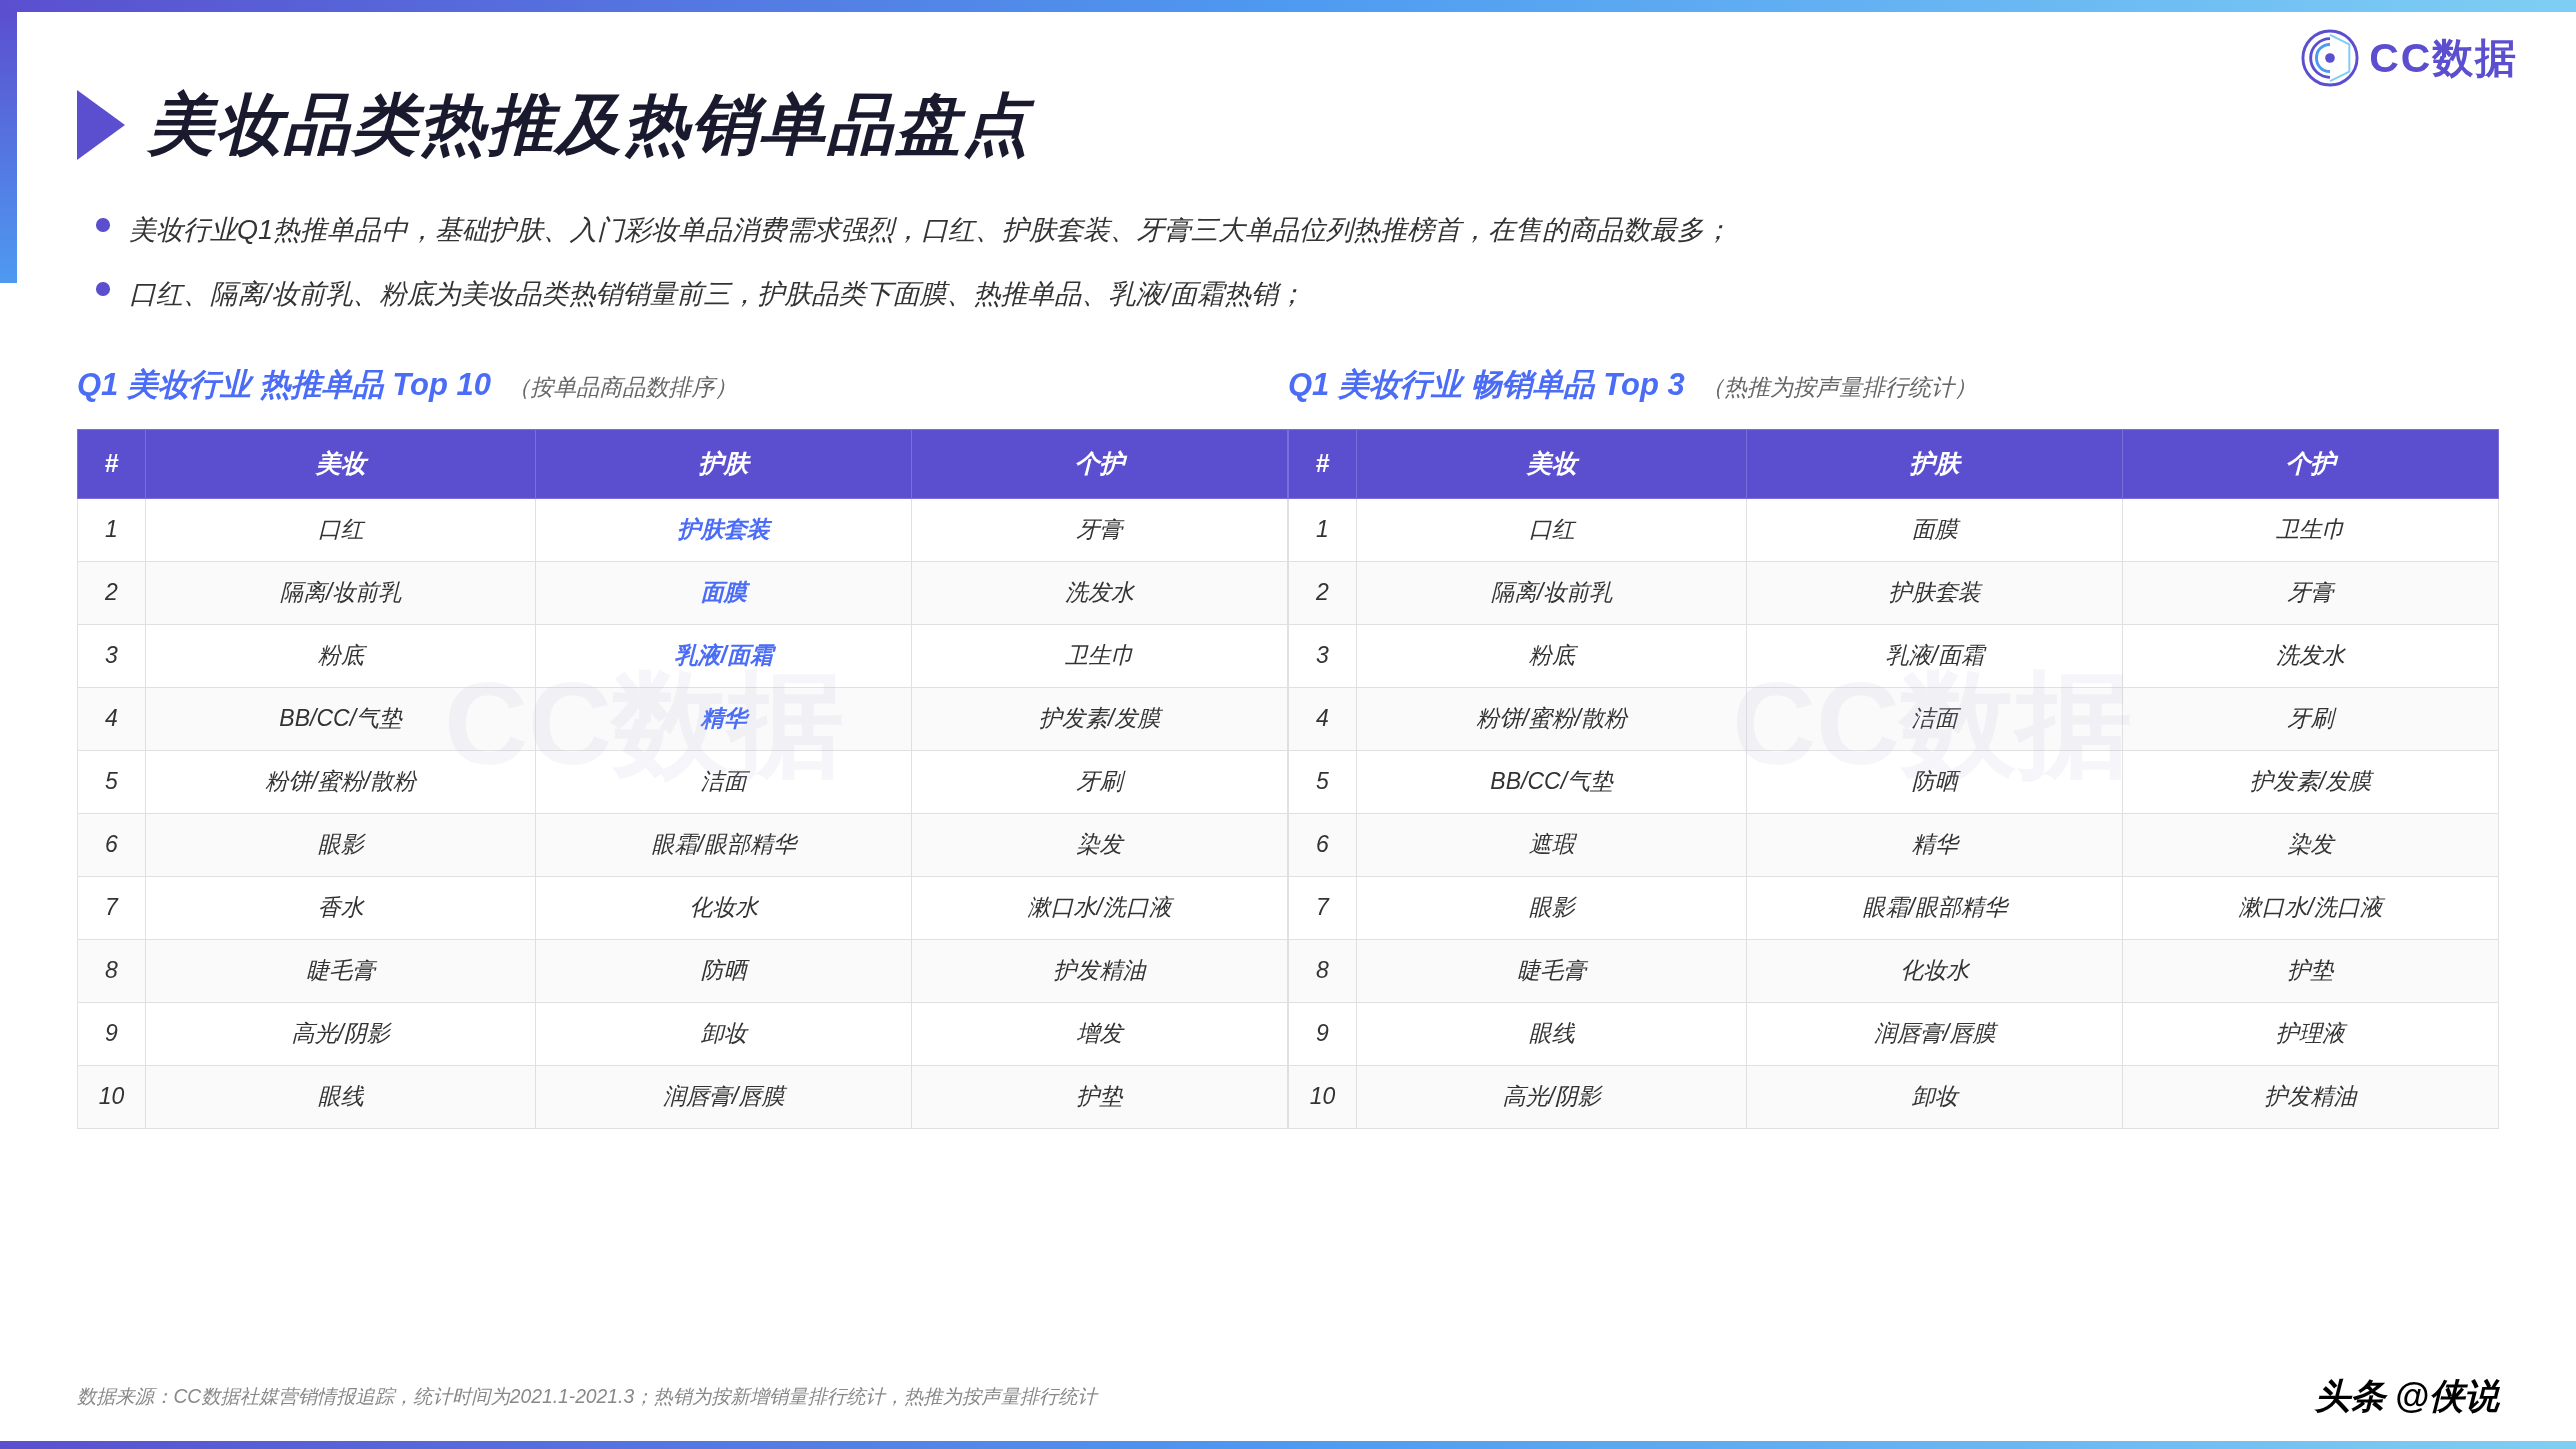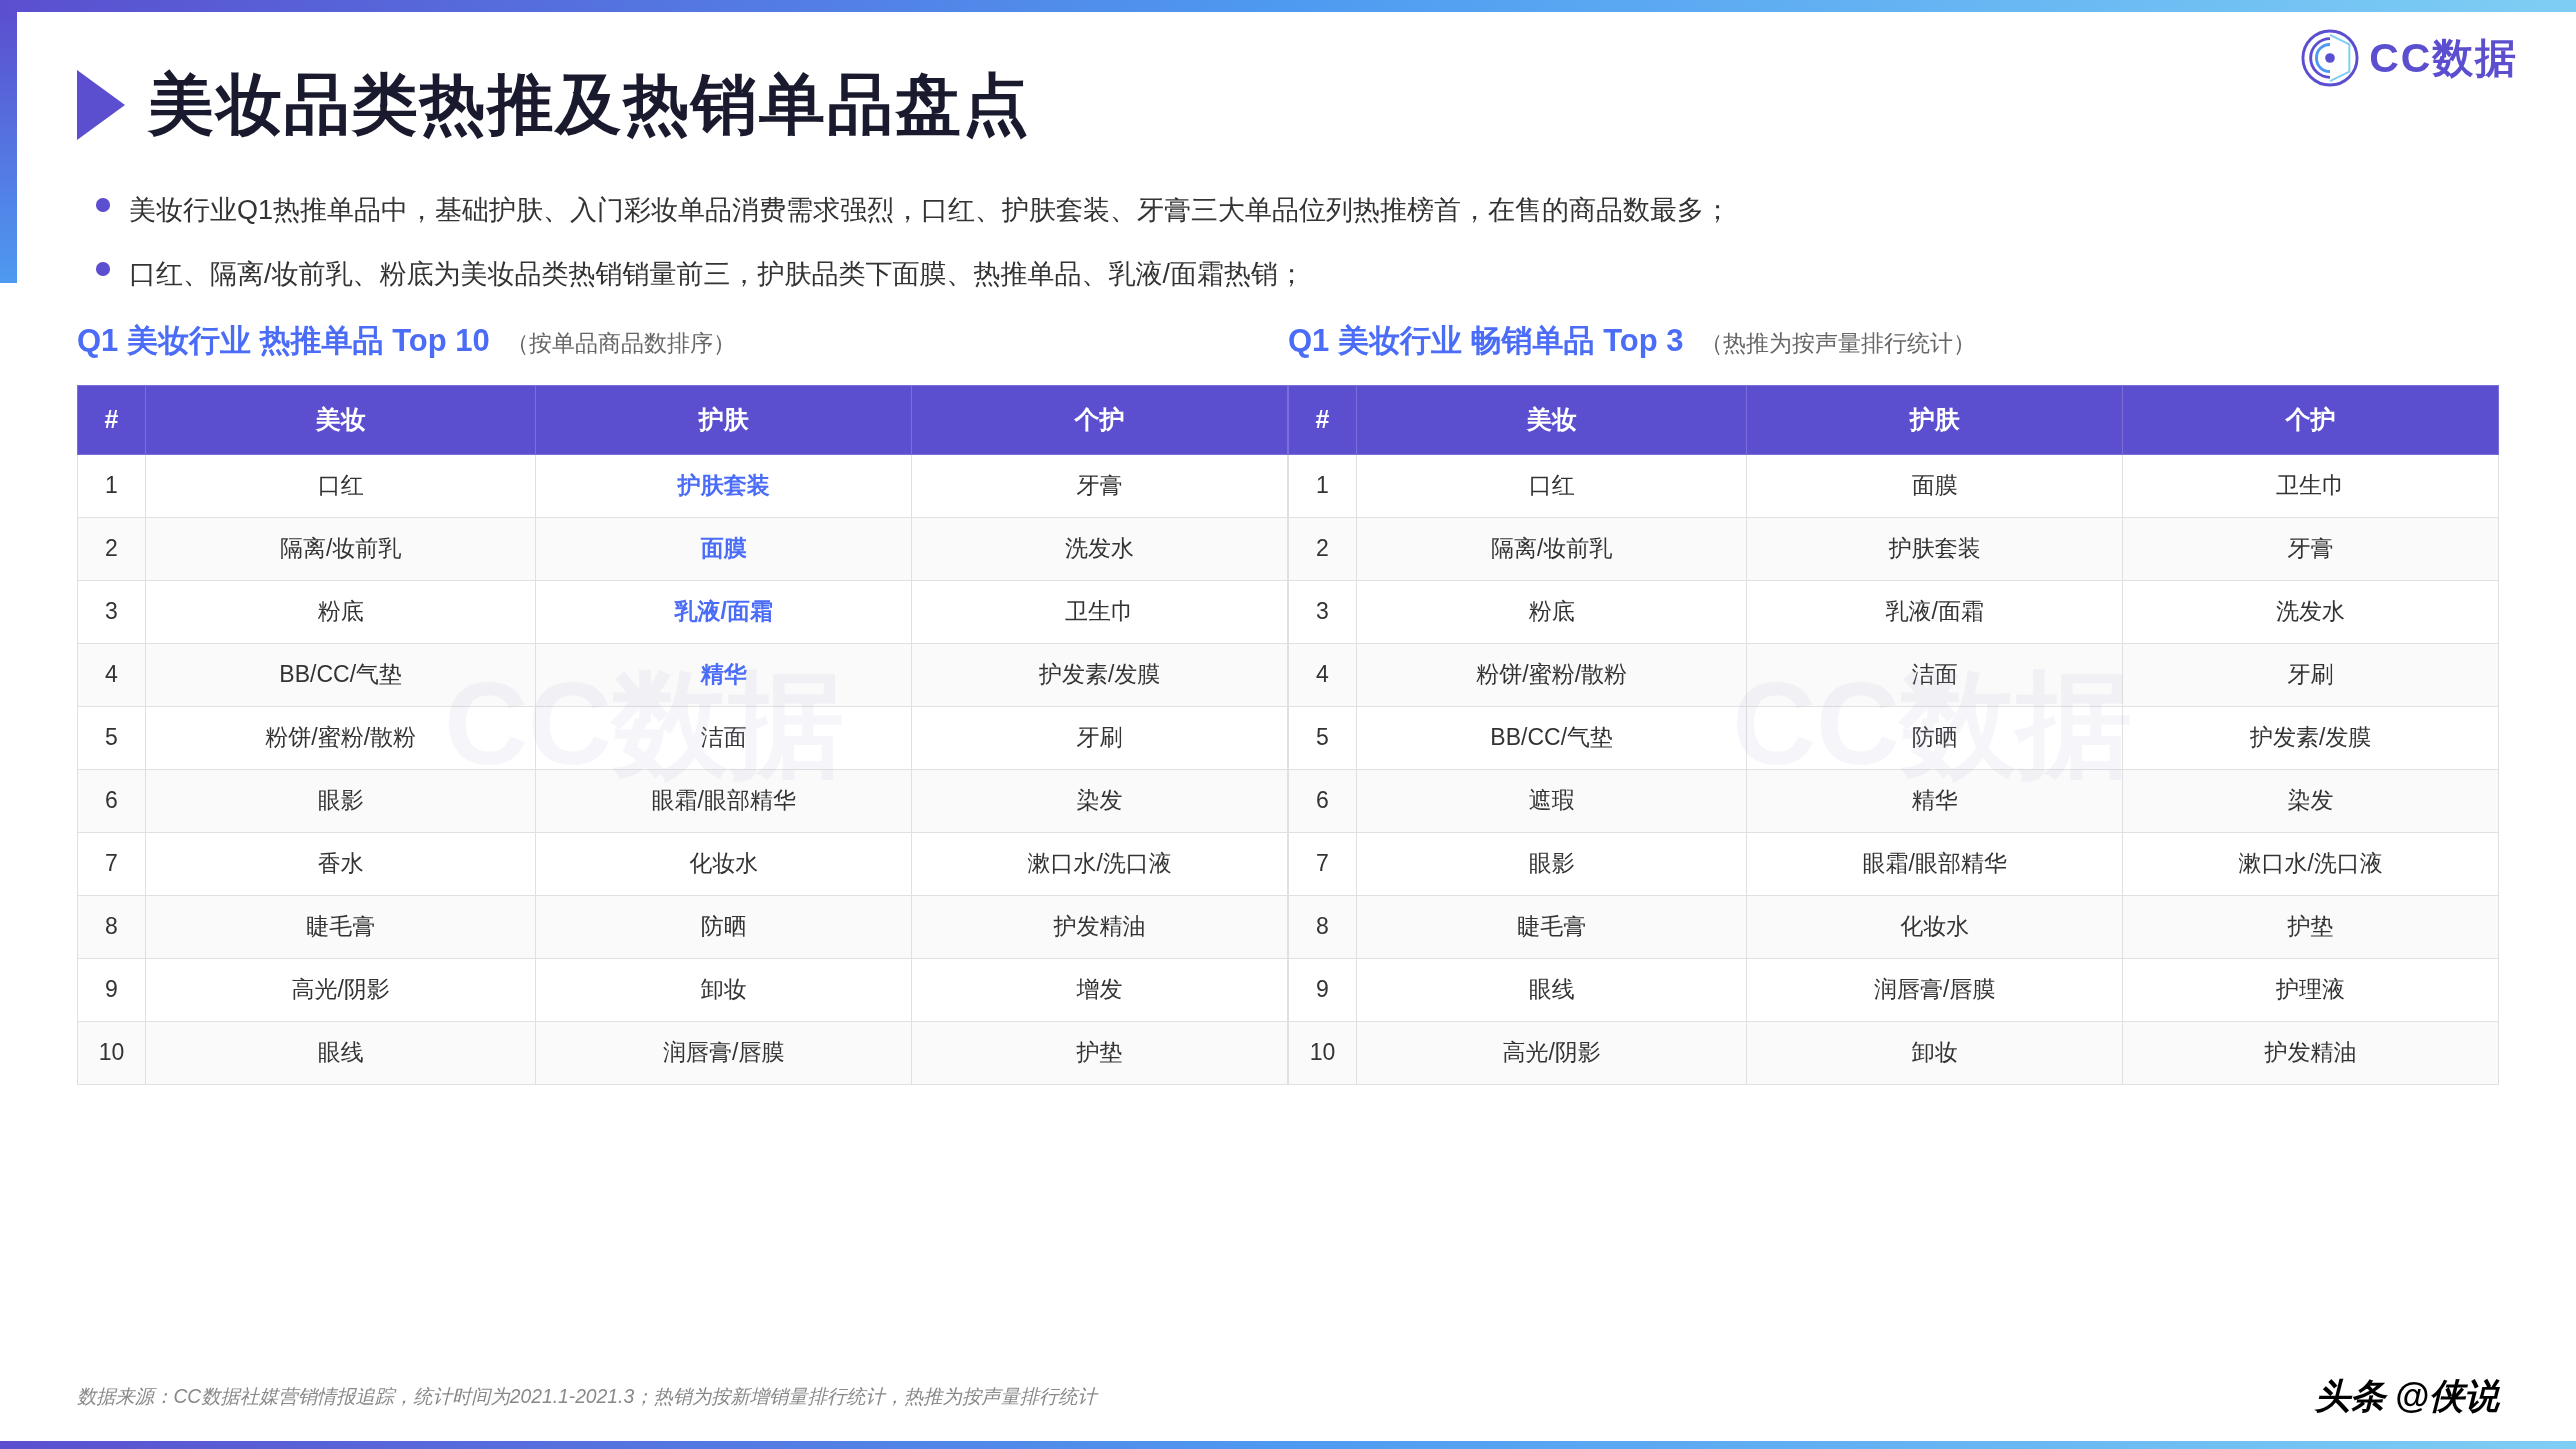--- a/index.html
+++ b/index.html
@@ -37,21 +37,22 @@
       font-weight: 700;
       color: #1a1a2e;
       letter-spacing: 1.9px;
     }
     .logo-text span {
       color: #5b4fcf;
     }
 
     
     .page-content {
-      padding: 48px 77px 39px 77px;
+      padding: 68px 77px 39px 77px;
+      font-style: italic;
     }
 
     
     .title-section {
       display: flex;
       align-items: center;
       margin-bottom: 39px;
     }
     .title-arrow {
       width: 0;
@@ -64,21 +65,21 @@
     }
     .page-title {
       font-size: 66px;
       font-weight: 700;
       color: #1a1a2e;
       letter-spacing: 1.9px;
     }
 
     
     .bullet-section {
-      margin-bottom: 24px;
+      margin-bottom: 48px;
       padding-left: 19.3px;
     }
     .bullet-item {
       display: flex;
       align-items: flex-start;
       margin-bottom: 21px;
       font-size: 27px;
       color: #333;
       line-height: 1.6;
     }

